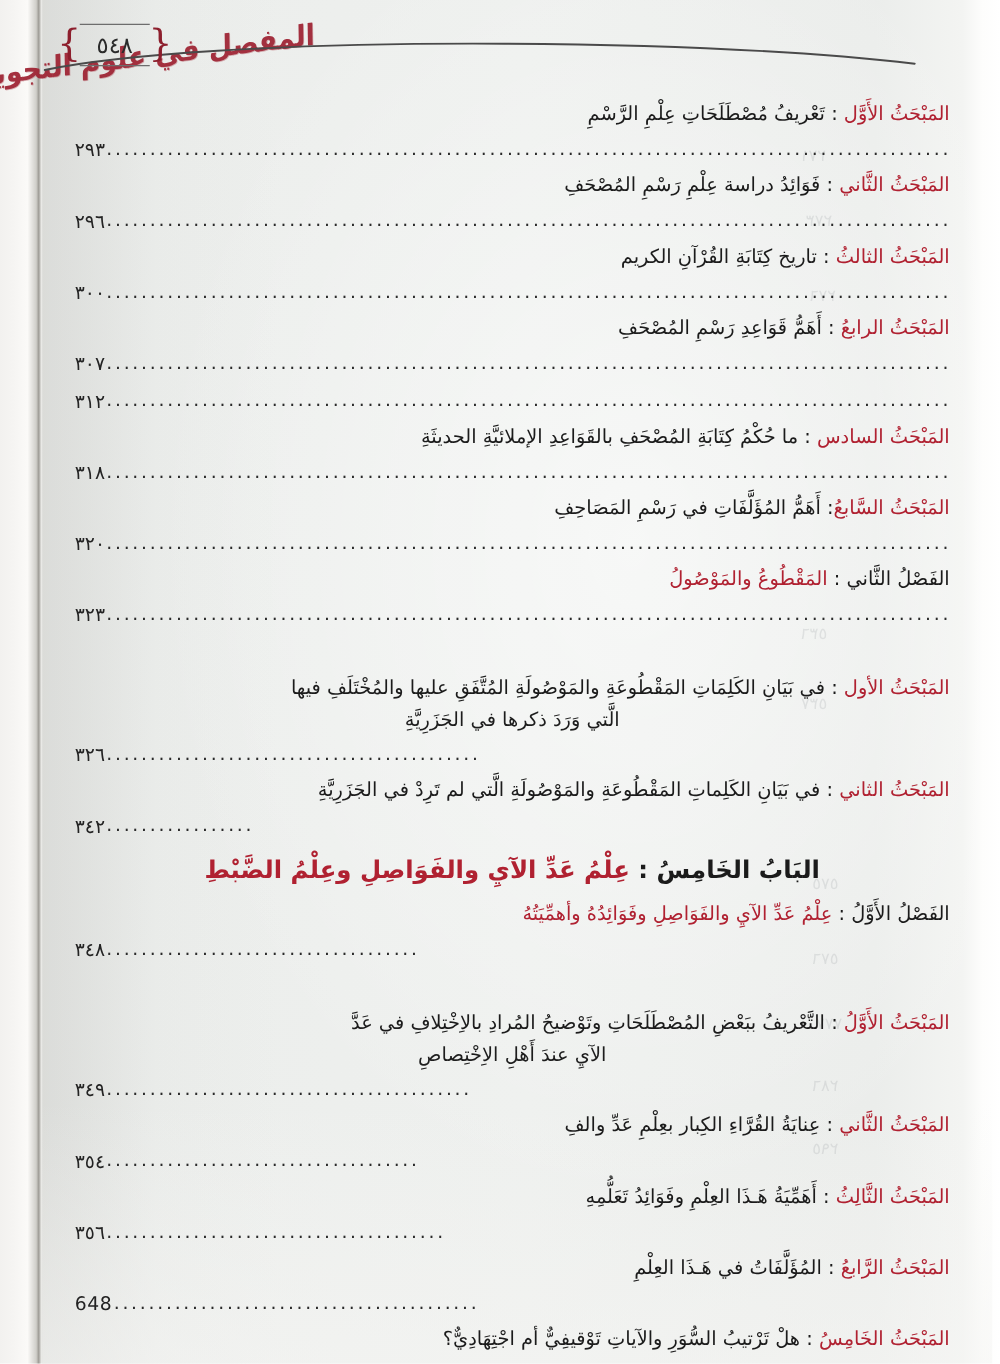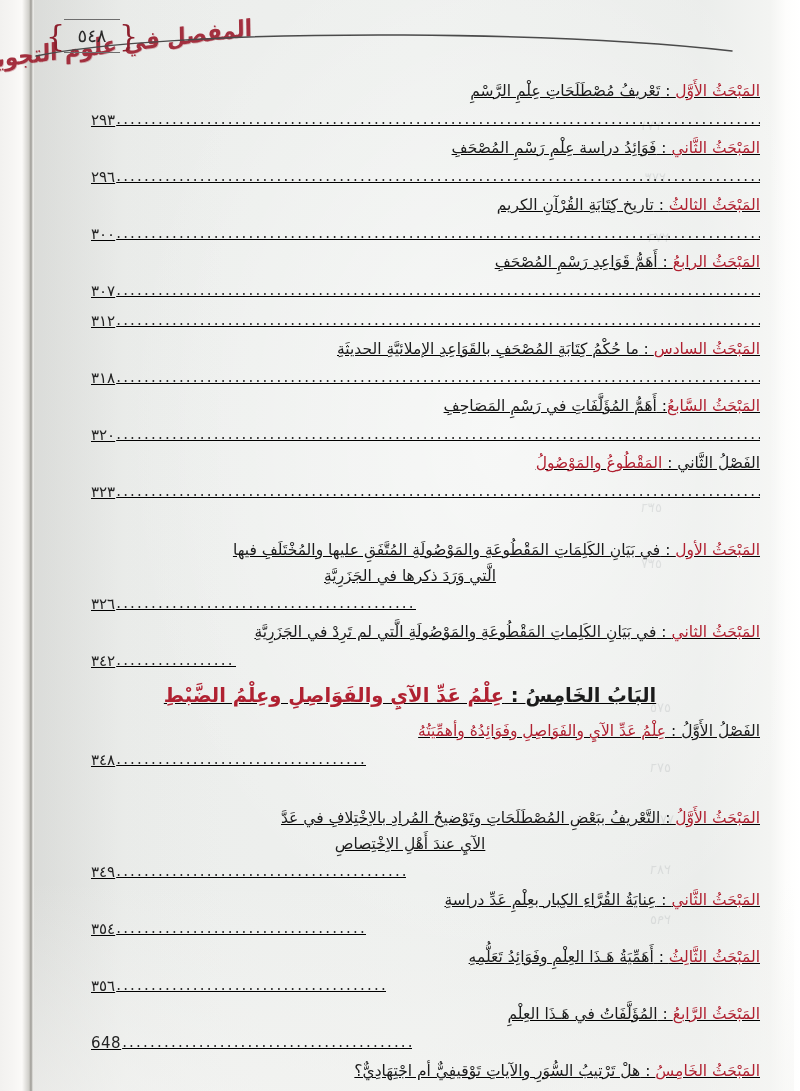--- a/index.html
+++ b/index.html
@@ -113,21 +113,20 @@
   .pagebox .brace.l { left: -2px; }
   .pagebox .brace.r { right: -2px; }
 
   
   .toc {
     position: absolute;
     left: 60px;
     top: 78px;
     width: 700px;
     height: 1005px;
-    text-decoration: underline;
   }
   .entry {
     position: relative;
     margin-bottom: 4px;
   }
   .line {
     direction: rtl;
     text-align: right;
     font-family: "DejaVu Sans", sans-serif;
     font-size: 15.5px;
@@ -146,21 +145,20 @@
   .body-txt { color: #1b1b1b; }
   .txt-lg { font-size: 16.5px; }
 
   
   .leadrow {
     position: relative;
     height: 26px;
     direction: ltr;
     display: flex;
     align-items: flex-end;
-    margin-left: 31px;
   }
   .pnum {
     font-family: "DejaVu Sans", sans-serif;
     font-size: 15px;
     color: #232323;
     letter-spacing: 0.5px;
     flex: 0 0 auto;
     padding-bottom: 2px;
   }
   .dots {
@@ -375,21 +373,21 @@
       </div>
       <div class="line center">الآيِ عندَ أَهْلِ الاِخْتِصاصِ</div>
       <div class="leadrow">
         <span class="pnum">٣٤٩</span>
         <span class="dots" style="max-width:290px">..........................................................................................................</span>
       </div>
     </div>
 
     <div class="entry">
       <div class="single">
-        <span class="lbl">المَبْحَثُ الثَّاني</span><span class="body-txt"> : </span><span class="body-txt">عِنايَةُ القُرَّاءِ الكِبار بعِلْمِ عَدِّ دراسةِ</span>
+        <span class="lbl">المَبْحَثُ الثَّاني</span><span class="body-txt"> : </span><span class="body-txt">عِنايَةُ القُرَّاءِ الكِبار بعِلْمِ عَدِّ والفِ</span>
       </div>
       <div class="leadrow">
         <span class="pnum">٣٥٤</span>
         <span class="dots" style="max-width:250px">..........................................................................................................</span>
       </div>
     </div>
 
     <div class="entry">
       <div class="single">
         <span class="lbl">المَبْحَثُ الثَّالِثُ</span><span class="body-txt"> : </span><span class="body-txt">أَهَمِّيَةُ هَـذَا العِلْمِ وفَوَائِدُ تَعَلُّمِهِ</span>

